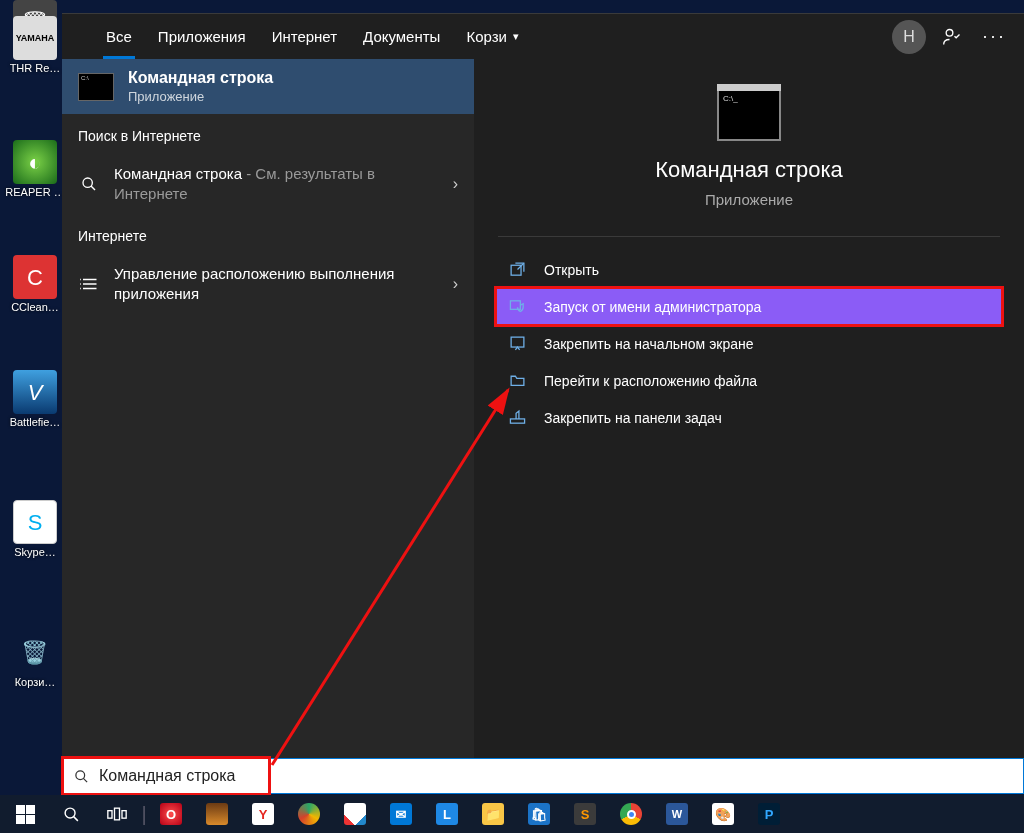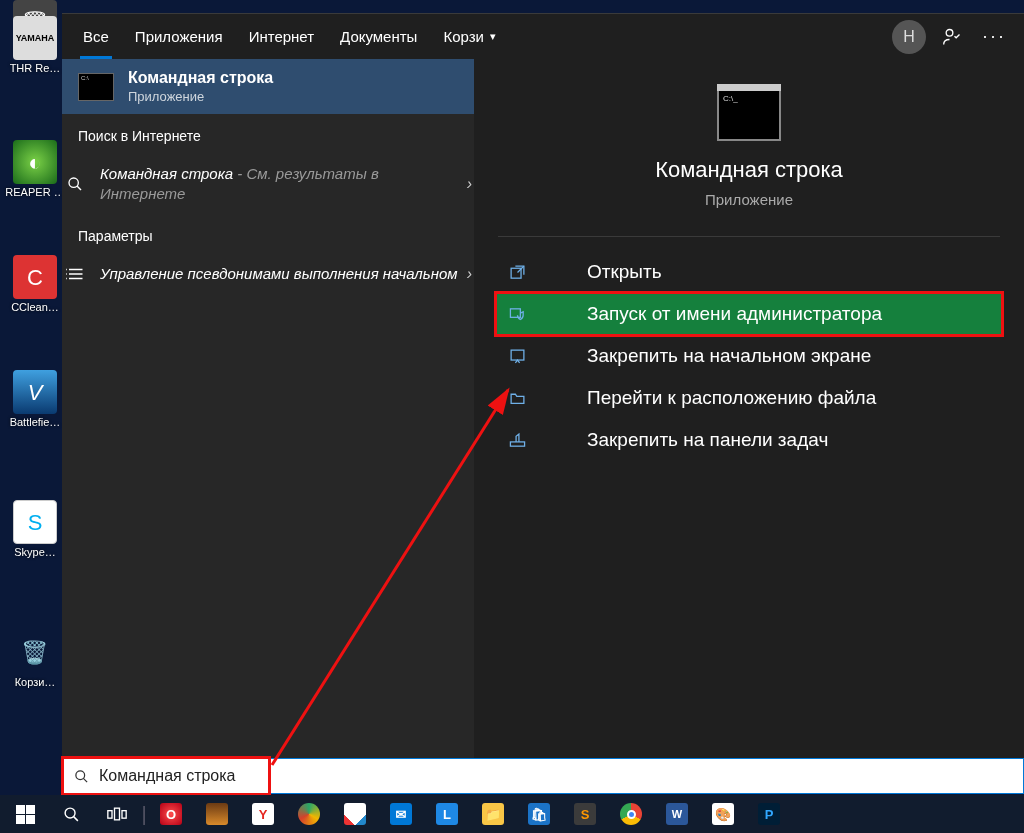--- a/index.html
+++ b/index.html
@@ -6,56 +6,56 @@
   html, body { width: 1024px; height: 833px; overflow: hidden; font-family: "Segoe UI", Arial, sans-serif; background: #0a1838; }
 
   
   .desktop { position: absolute; left: 0; top: 0; width: 70px; height: 766px; }
   .di { width: 64px; text-align: center; color: #fff; font-size: 11px; line-height: 13px; position: absolute; left: 3px; }
   .di .ico { width: 44px; height: 44px; margin: 0 auto 2px; border-radius: 4px; display:flex;align-items:center;justify-content:center;font-size:22px;color:#fff; }
   .di .lbl { display:block; text-shadow:0 0 3px #000; }
 
   
   .panel { position:absolute; left:62px; top:13px; width:962px; height:745px; background:#1f1f1f; border-top:1px solid #3a3a3a; }
-  .tabs { display:flex; align-items:center; height:45px; padding:0 8px; color:#fff; font-size:15px; }
+  .tabs { display:flex; align-items:center; height:45px; padding:0 8px; color:#fff; font-size:15px;margin-left:23px; }
   .tab { padding:0 13px; height:45px; display:flex; align-items:center; cursor:pointer; position:relative; }
   .tab.active::after { content:""; position:absolute; left:10px; right:10px; bottom:0; height:3px; background:#0078d7; }
   .tab .chev { margin-left:6px; font-size:11px; }
   .tabs-spacer { flex:1; }
   .tabs-right { display:flex; align-items:center; gap:10px; padding-right:6px; }
   .avatar { width:34px; height:34px; border-radius:50%; background:#555; color:#ddd; display:flex; align-items:center; justify-content:center; font-size:16px; }
   .ticon { width:32px; height:32px; display:flex; align-items:center; justify-content:center; color:#fff; font-size:18px; }
 
   .panel-body { position:absolute; top:45px; left:0; right:0; bottom:0; display:flex; }
   .left { width:412px; background:#272727; color:#fff; }
   .right { flex:1; background:#1f1f1f; color:#fff; padding-top:30px; }
 
   .section-hdr { padding:14px 16px 10px; font-size:14px; color:#fff; }
   .best { display:flex; align-items:center; padding:10px 16px; background:#2f4d6f; }
   .best .thumb { width:36px; height:28px; background:#000; border:1px solid #666; margin-right:14px; position:relative; }
   .best .thumb::before { content:"C:\\"; position:absolute; top:1px; left:2px; font-size:6px; color:#ccc; }
   .best .title { font-size:16px; font-weight:600; }
   .best .sub { font-size:13px; color:#cfd6dd; margin-top:2px; }
 
-  .row { display:flex; align-items:center; padding:10px 2px; cursor:pointer;font-style:italic; }
+  .row { display:flex; align-items:center; padding:10px 16px; cursor:pointer; }
   .row .ic { width:22px; display:flex; justify-content:center; margin-right:14px; color:#fff; font-size:16px; }
   .row .txt { flex:1; font-size:15px; line-height:20px; }
   .row .txt .dim { color:#9a9a9a; }
   .row .arrow { color:#ccc; font-size:16px; }
 
   .preview-icon { width:64px; height:52px; margin:0 auto 16px; background:#000; border:2px solid #888; position:relative; }
   .preview-icon::before { content:""; position:absolute; top:-7px; left:-2px; right:-2px; height:7px; background:#ccc; }
   .preview-icon::after { content:"C:\\_"; position:absolute; top:3px; left:4px; font-size:8px; color:#ddd; }
   .preview-title { text-align:center; font-size:22px; font-weight:400; }
   .preview-sub { text-align:center; font-size:15px; color:#aaa; margin-top:8px; }
   .divider { height:1px; background:#3a3a3a; margin:28px 24px 14px; }
   .actions { padding:0 22px; }
-  .act { display:flex; align-items:center; padding:10px 8px; font-size:19px; cursor:pointer; border-radius:0;gap:43px; }
+  .act { display:flex; align-items:center; padding:10px 8px; font-size:14px; cursor:pointer; border-radius:0; }
   .act .aic { width:26px; display:flex; justify-content:center; margin-right:14px; color:#6fb0e8; font-size:16px; }
-  .act.highlight { outline:3px solid #e11; outline-offset:-1px; background:#15803d; }
+  .act.highlight { outline:3px solid #e11; outline-offset:-1px; background:#8b5cf6; }
 
   
   .searchbar-wrap { position:absolute; left:62px; top:758px; width:962px; height:36px; background:#fff; border:1px solid #0078d7; display:flex; align-items:center; }
   .searchbar-wrap .mag { width:36px; display:flex; align-items:center; justify-content:center; color:#333; font-size:15px; }
   .searchbar-wrap input { flex:1; border:none; outline:none; font-size:16px; color:#222; background:transparent; font-family:inherit; }
   .search-highlight-box { position:absolute; left:61px; top:756px; width:210px; height:40px; border:3px solid #e11; pointer-events:none; }
 
   
   svg.overlay { position:absolute; left:0; top:0; width:1024px; height:833px; pointer-events:none; }
 
@@ -150,33 +150,33 @@
         <div class="ic">
           <svg width="16" height="16" viewBox="0 0 24 24" fill="none" stroke="#fff" stroke-width="2">
               <circle cx="10" cy="10" r="7"></circle>
               <line x1="21" y1="21" x2="15" y2="15"></line>
             </svg>
         </div>
         <div class="txt"><span>Командная строка</span><span class="dim"> - См. результаты в Интернете</span></div>
         <div class="arrow">›</div>
       </div>
 
-      <div class="section-hdr">Параметры</div>
+      <div class="section-hdr">Интернете</div>
       <div class="row">
         <div class="ic">
           <svg width="18" height="14" viewBox="0 0 24 18" stroke="#fff" stroke-width="2">
               <line x1="4" y1="3" x2="22" y2="3"></line>
               <line x1="4" y1="9" x2="22" y2="9"></line>
               <line x1="4" y1="15" x2="22" y2="15"></line>
               <line x1="0" y1="3" x2="1" y2="3"></line>
               <line x1="0" y1="9" x2="1" y2="9"></line>
               <line x1="0" y1="15" x2="1" y2="15"></line>
             </svg>
         </div>
-        <div class="txt">Управление псевдонимами выполнения начальном</div>
+        <div class="txt">Управление расположению выполнения приложения</div>
         <div class="arrow">›</div>
       </div>
     </div>
 
     <div class="right">
       <div class="preview-icon"></div>
       <div class="preview-title">Командная строка</div>
       <div class="preview-sub">Приложение</div>
       <div class="divider"></div>
       <div class="actions">

